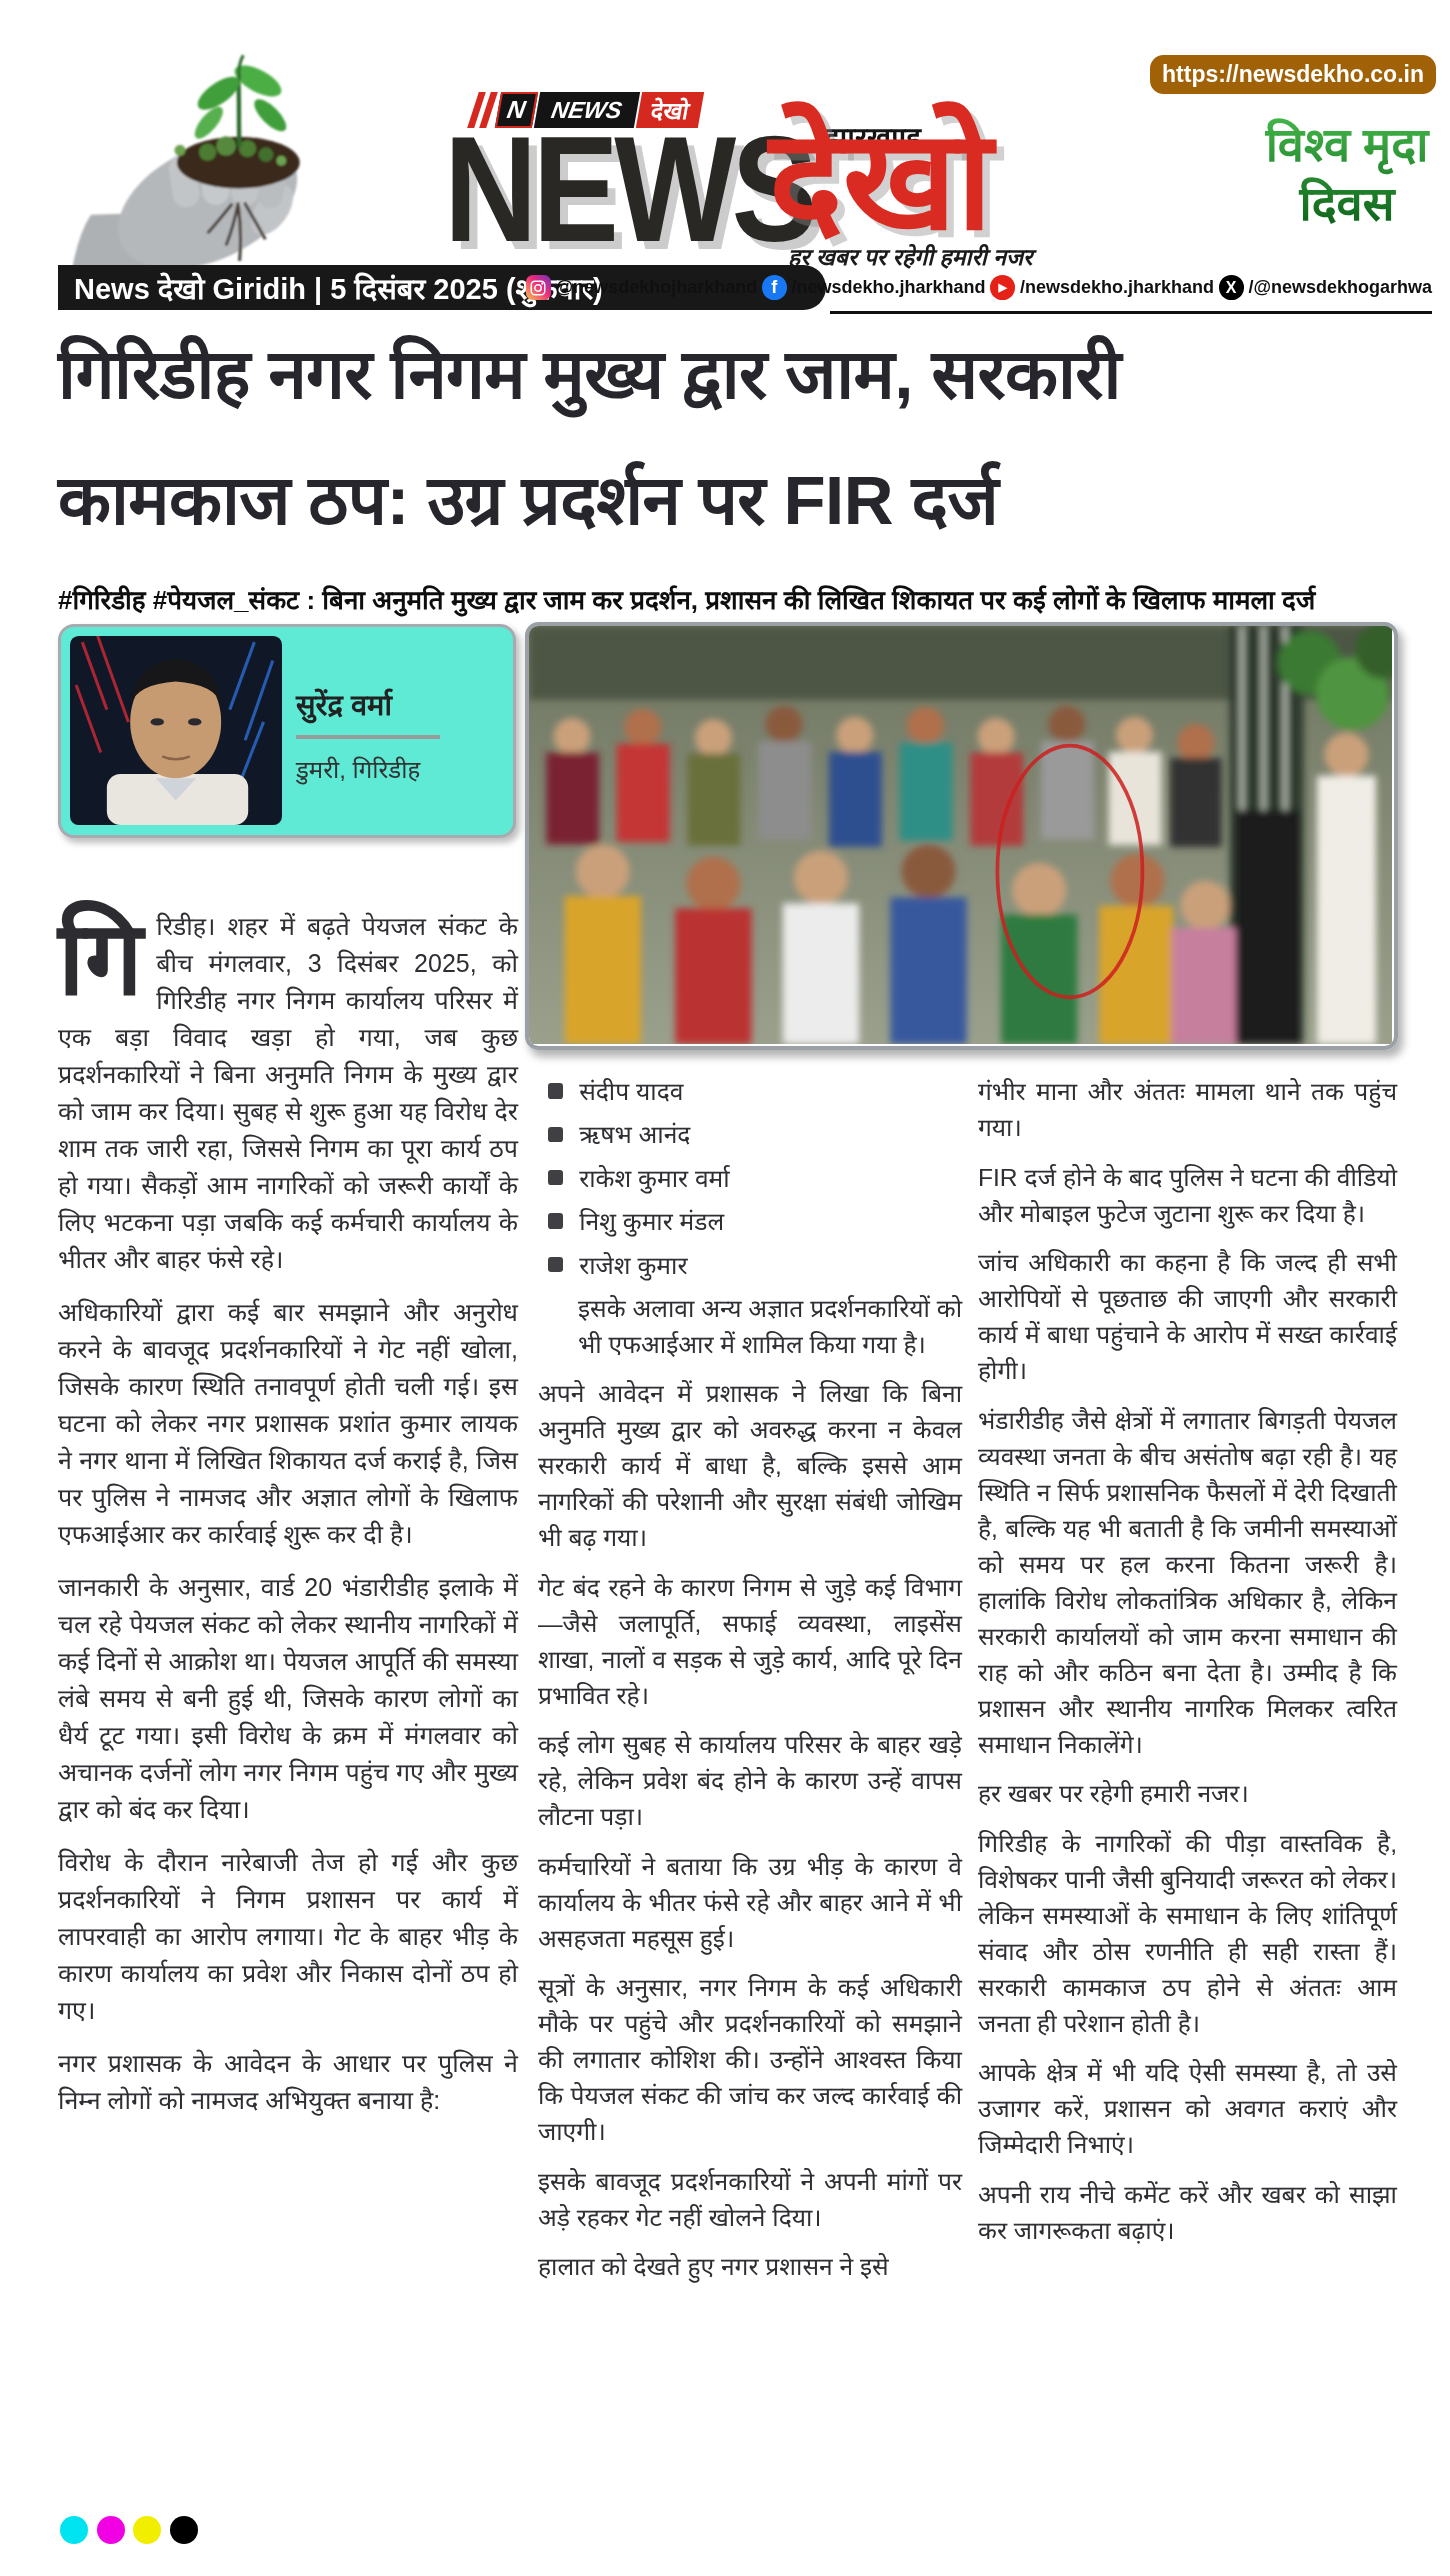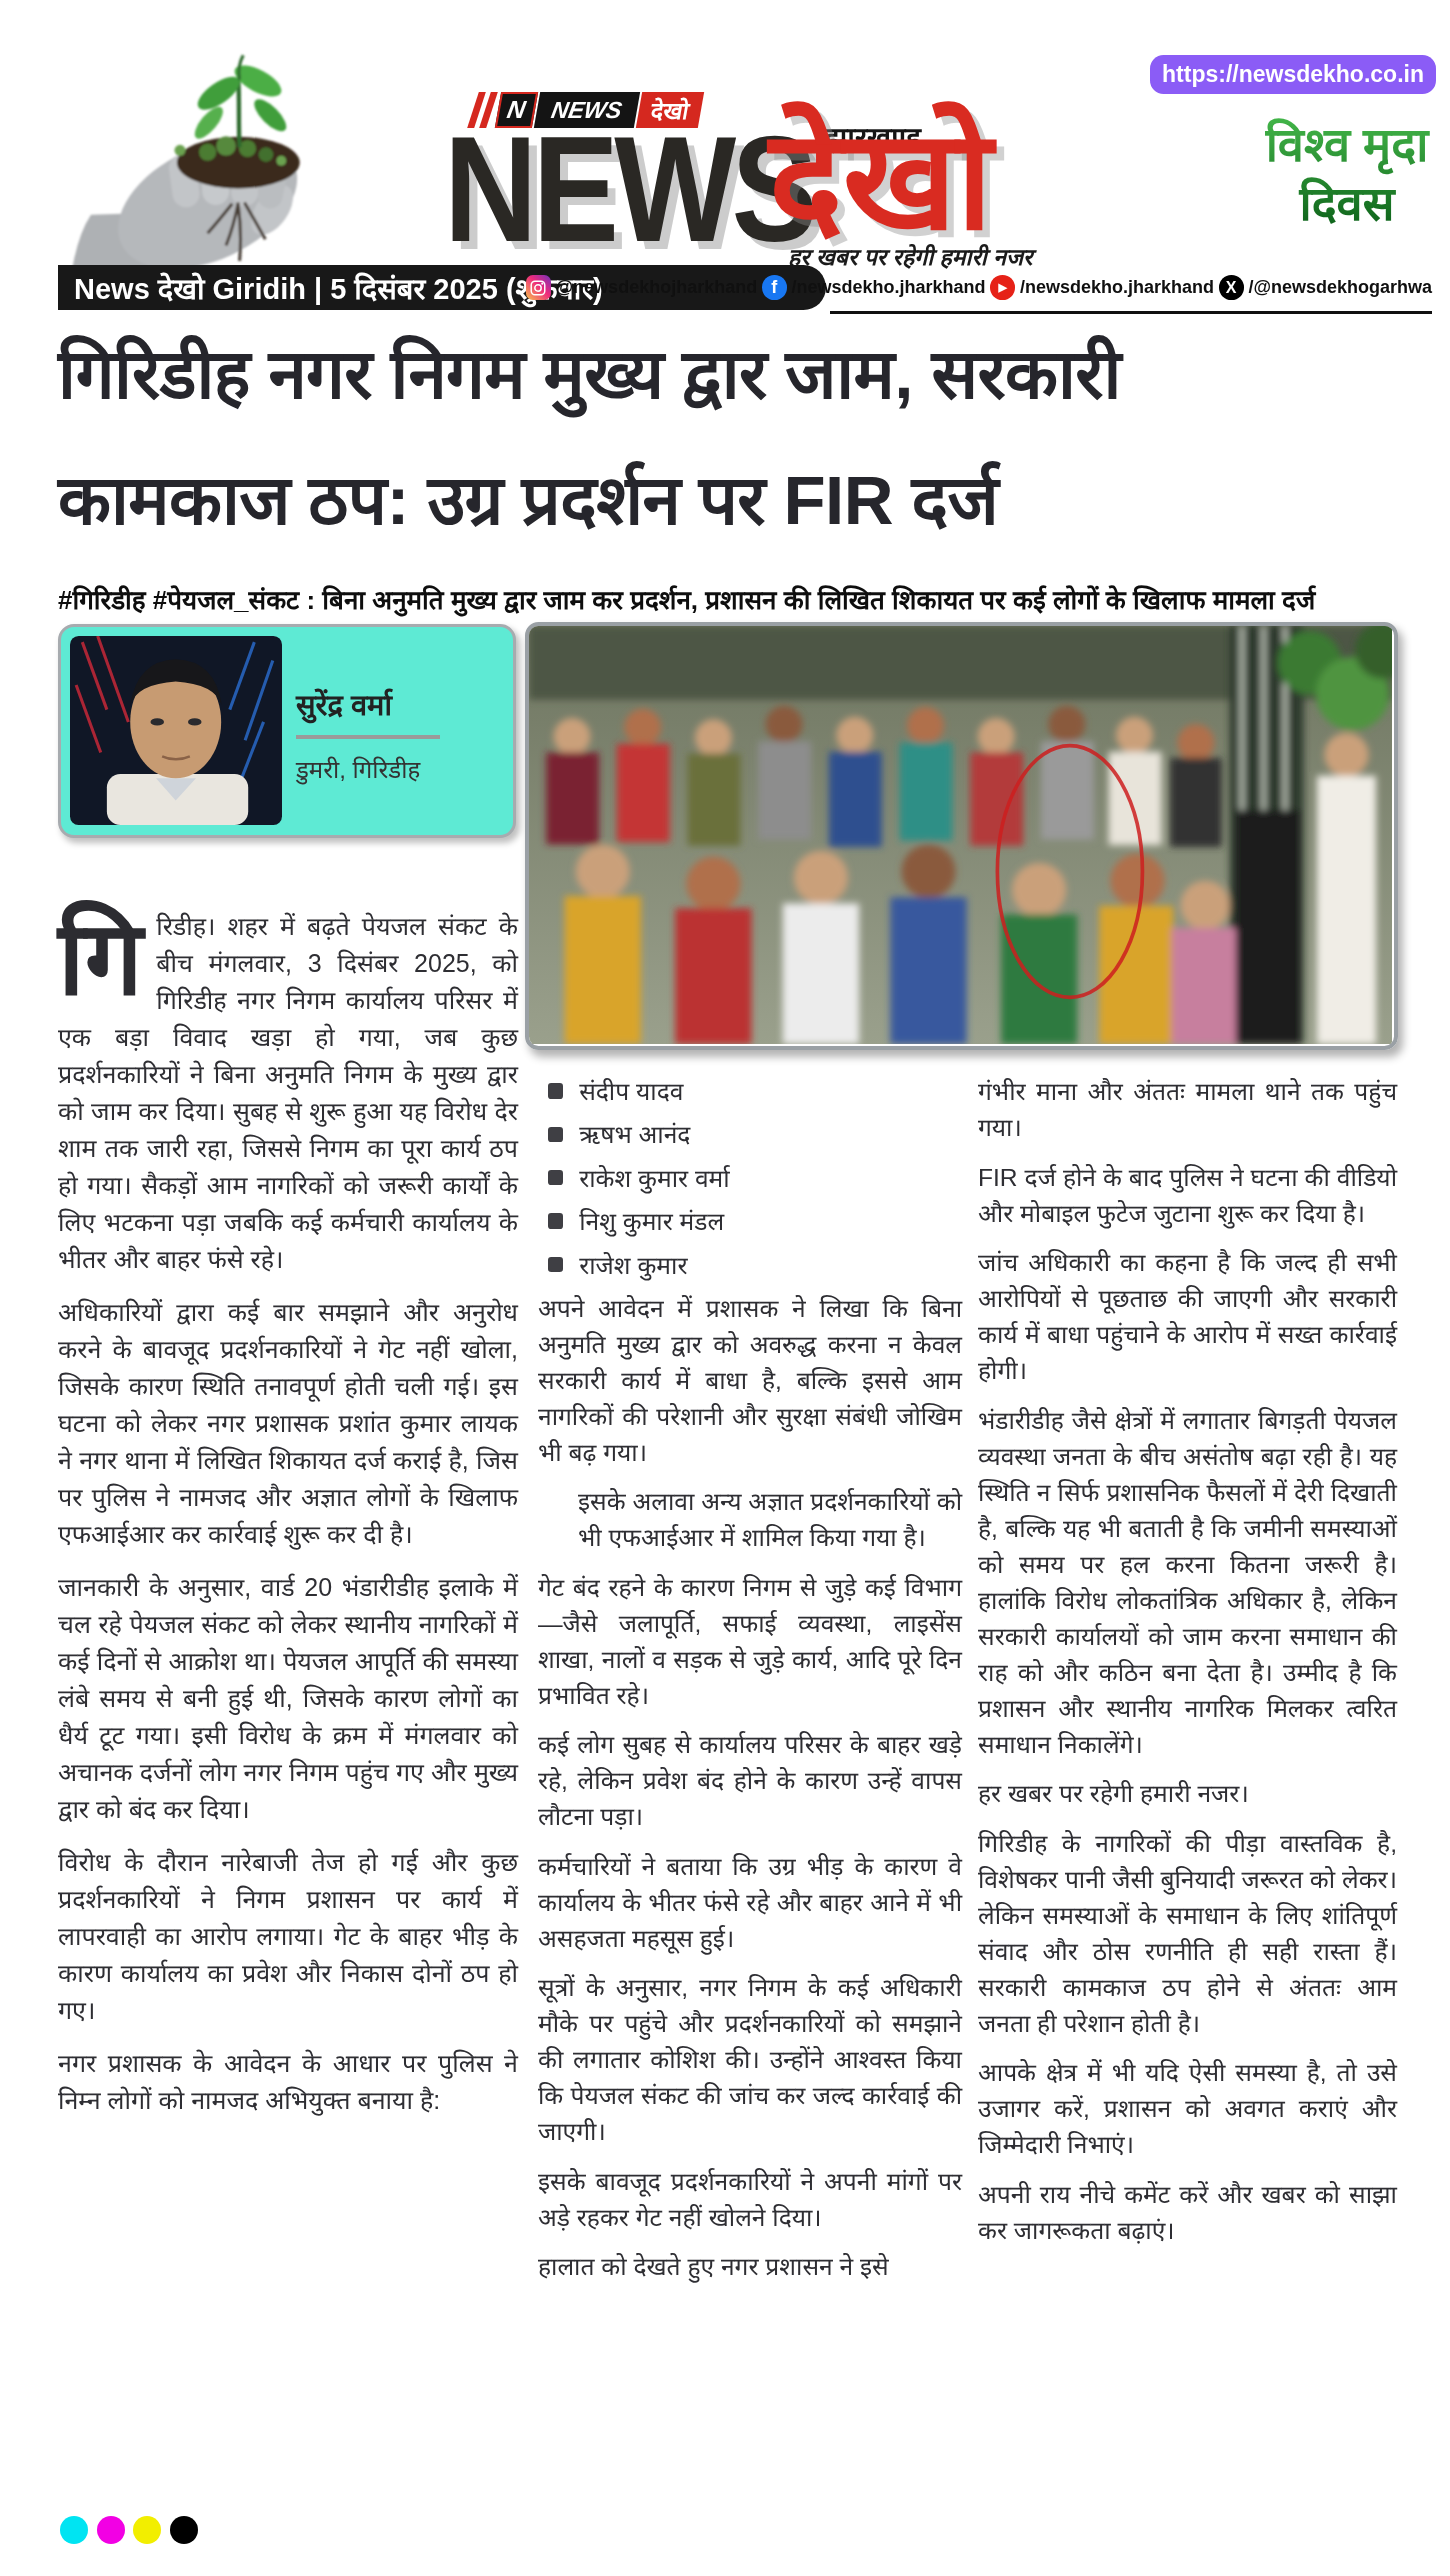--- a/index.html
+++ b/index.html
@@ -19,21 +19,21 @@
 
   .wordmark-news{position:absolute;left:444px;top:103px;font-size:136px;font-weight:900;
         color:#2a2824;letter-spacing:-4.9px;transform:scale(.95,1.1);transform-origin:left top;
         text-shadow:8.6px 7.4px 0 rgba(110,110,110,.35);white-space:nowrap;}
   .wordmark-state{position:absolute;left:810px;top:116px;font-size:29.5px;font-weight:800;color:#151515;margin-left:15px;}
   .wordmark-dekho{position:absolute;left:769px;top:79px;font-size:139px;font-weight:800;color:#d92b21;
         text-shadow:7.4px 7.4px 0 rgba(140,140,140,.4);white-space:nowrap;}
   .wordmark-tagline{position:absolute;left:788px;top:240px;font-size:23px;font-weight:700;
         font-style:italic;color:#1b1b1b;white-space:nowrap;}
 
-  .url-badge{position:absolute;left:1150px;top:55px;width:286px;height:39px;background:#8b5cf6;
+  .url-badge{position:absolute;left:1150px;top:55px;width:286px;height:39px;background:#a16207;
         color:#fff;border-radius:13.5px;display:flex;align-items:center;justify-content:center;
         font-weight:700;font-size:23px;}
   .event-title{position:absolute;left:1247px;top:116px;width:200px;text-align:center;font-weight:900;
         font-size:47px;line-height:1.25;background:linear-gradient(180deg,#43b649,#0b5e18);
         -webkit-background-clip:text;background-clip:text;color:transparent;}
 
   .date-bar{position:absolute;left:58px;top:265px;width:768px;height:45px;background:#181818;
         border-radius:0 32px 32px 0;color:#fff;display:flex;align-items:center;padding-left:16px;
         font-size:29px;font-weight:700;box-sizing:border-box;white-space:nowrap;}
   .social-strip{position:absolute;left:830px;top:264px;width:602px;height:47px;display:flex;
@@ -291,22 +291,22 @@
       <span>राकेश कुमार वर्मा</span>
     </div>
     <div class="bullet-row">
       <span class="bullet-sq"></span>
       <span>निशु कुमार मंडल</span>
     </div>
     <div class="bullet-row">
       <span class="bullet-sq"></span>
       <span>राजेश कुमार</span>
     </div>
+    <p class="bp note-para">इसके अलावा अन्य अज्ञात प्रदर्शनकारियों को भी एफआईआर में शामिल किया गया है।</p>
     <p class="bp">अपने आवेदन में प्रशासक ने लिखा कि बिना अनुमति मुख्य द्वार को अवरुद्ध करना न केवल सरकारी कार्य में बाधा है, बल्कि इससे आम नागरिकों की परेशानी और सुरक्षा संबंधी जोखिम भी बढ़ गया।</p>
-    <p class="bp note-para">इसके अलावा अन्य अज्ञात प्रदर्शनकारियों को भी एफआईआर में शामिल किया गया है।</p>
     <p class="bp">गेट बंद रहने के कारण निगम से जुड़े कई विभाग—जैसे जलापूर्ति, सफाई व्यवस्था, लाइसेंस शाखा, नालों व सड़क से जुड़े कार्य, आदि पूरे दिन प्रभावित रहे।</p>
     <p class="bp">कई लोग सुबह से कार्यालय परिसर के बाहर खड़े रहे, लेकिन प्रवेश बंद होने के कारण उन्हें वापस लौटना पड़ा।</p>
     <p class="bp">कर्मचारियों ने बताया कि उग्र भीड़ के कारण वे कार्यालय के भीतर फंसे रहे और बाहर आने में भी असहजता महसूस हुई।</p>
     <p class="bp">सूत्रों के अनुसार, नगर निगम के कई अधिकारी मौके पर पहुंचे और प्रदर्शनकारियों को समझाने की लगातार कोशिश की। उन्होंने आश्वस्त किया कि पेयजल संकट की जांच कर जल्द कार्रवाई की जाएगी।</p>
     <p class="bp">इसके बावजूद प्रदर्शनकारियों ने अपनी मांगों पर अड़े रहकर गेट नहीं खोलने दिया।</p>
     <p class="bp">हालात को देखते हुए नगर प्रशासन ने इसे</p>
   </div>
 
   <div class="col col3">
     <p class="bp">गंभीर माना और अंततः मामला थाने तक पहुंच गया।</p>

